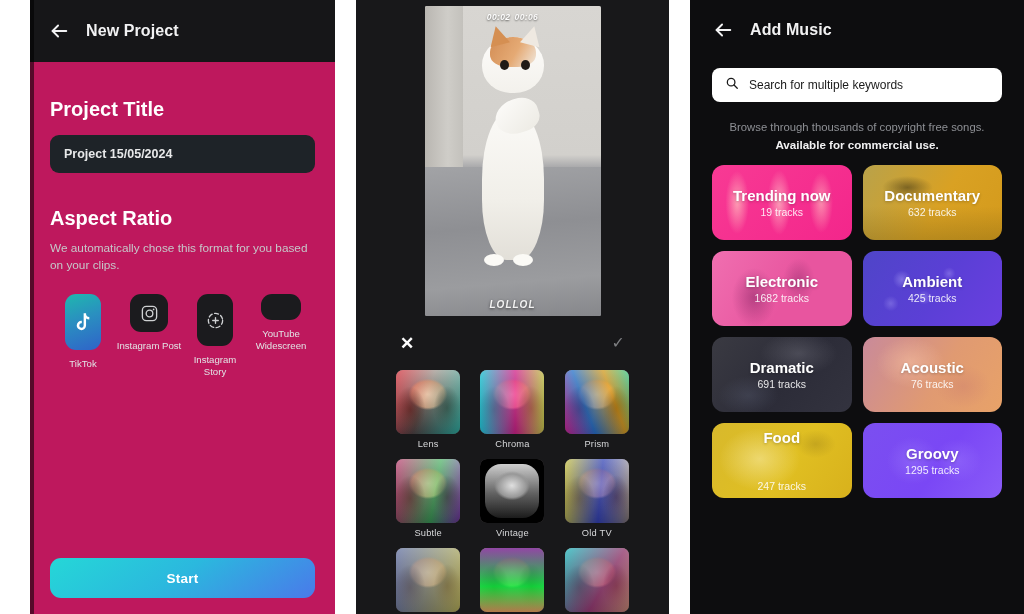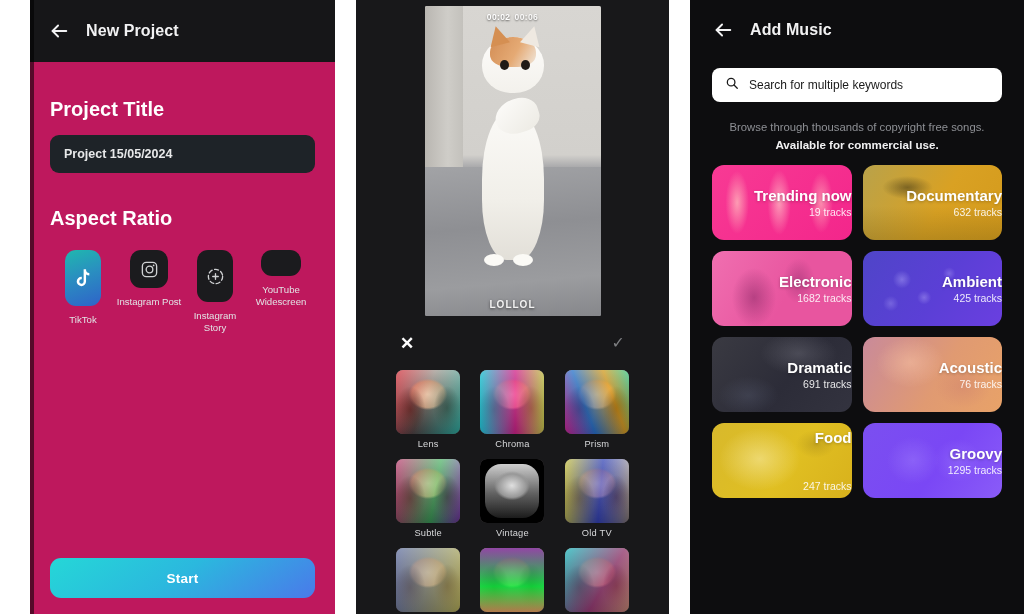--- a/index.html
+++ b/index.html
@@ -62,21 +62,21 @@
     border-radius: 11px; border: none; cursor: pointer;
     background: linear-gradient(145deg, #25d7d7 0%, #2bb8de 48%, #4a79ea 100%);
     color: #fff; font-size: 13.5px; font-weight: 700; letter-spacing: .2px;
     font-family: "Liberation Sans", sans-serif;
   }
 
   
   #panel-filters { width: 313px; background: #18181a; }
   .video-wrap {
     margin: 6px auto 0; width: 176px; height: 310px; position: relative;
-    background: #8d8d8d; overflow: hidden; border-radius: 2px;
+    background: #8d8d8d; overflow: hidden; border-radius: 2px; font-style: italic;
   }
   .vid-bg {
     position: absolute; inset: 0;
     background:
       linear-gradient(180deg, #d8d6d2 0%, #d2d0cc 48%, #a9a9ab 52%, #8f9094 100%);
   }
   .vid-floor {
     position:absolute; left:0; right:0; top:52%; bottom:0;
     background: linear-gradient(175deg, #a2a3a6 0%, #8e8f93 40%, #9b9c9f 75%, #86878b 100%);
   }
@@ -193,21 +193,21 @@
   .imported-label { color:#f0f0f1; font-size: 11.5px; font-weight: 700; }
   .blurb { margin: 18px 28px 0; text-align:center; }
   .blurb .l1 { color:#8e9095; font-size: 11.3px; line-height: 1.35; }
   .blurb .l2 { color:#f1f1f2; font-size: 11.6px; font-weight: 700; margin-top: 3px; }
   .genre-grid {
     margin: 14px 22px 0; display: grid; grid-template-columns: 1fr 1fr;
     gap: 11px;
   }
   .genre-card {
     height: 75px; border-radius: 12px; position: relative; overflow: hidden;
-    display:flex; flex-direction: column; align-items:flex-end; justify-content:center;
+    display:flex; flex-direction: column; align-items:center; justify-content:center;
     cursor: pointer;
   }
   .genre-card .gname { color:#fff; font-size: 15px; font-weight: 700; position:relative; z-index:2; text-shadow: 0 1px 3px rgba(0,0,0,.25); }
   .genre-card .gcount { color: rgba(255,255,255,.88); font-size: 10.5px; margin-top: 2px; position:relative; z-index:2; }
   .deco { position:absolute; inset:0; z-index:1; }
 
   .g-trending { background: linear-gradient(135deg,#f83a94 0%, #f3268b 100%); }
   .g-trending .deco {
     background:
       radial-gradient(ellipse 12% 60% at 18% 50%, rgba(255,190,190,.75), rgba(255,255,255,0) 70%),
@@ -275,20 +275,21 @@
         </svg>
       </span>
       <span class="appbar-title">New Project</span>
     </div>
 
     <div class="p1-body">
       <div class="section-title">Project Title</div>
       <div class="title-input">Project 15/05/2024</div>
 
       <div class="section-title ar">Aspect Ratio</div>
+      <div class="section-sub">We automatically chose this format for you based on your clips.</div>
 
       <div class="ratio-row">
 
         <div class="ratio-item selected">
           <div class="ratio-tile tile-tiktok">
             <svg width="17" height="19" viewBox="0 0 24 26" fill="#ffffff">
               <path d="M15.6 0h-3.4v17.2a3.1 3.1 0 1 1-2.6-3.05V10.6a6.6 6.6 0 1 0 6 6.57V7.2a8.1 8.1 0 0 0 4.6 1.45V5.2A4.9 4.9 0 0 1 15.6 0z"></path>
             </svg>
           </div>
           <div class="cap">TikTok</div>

